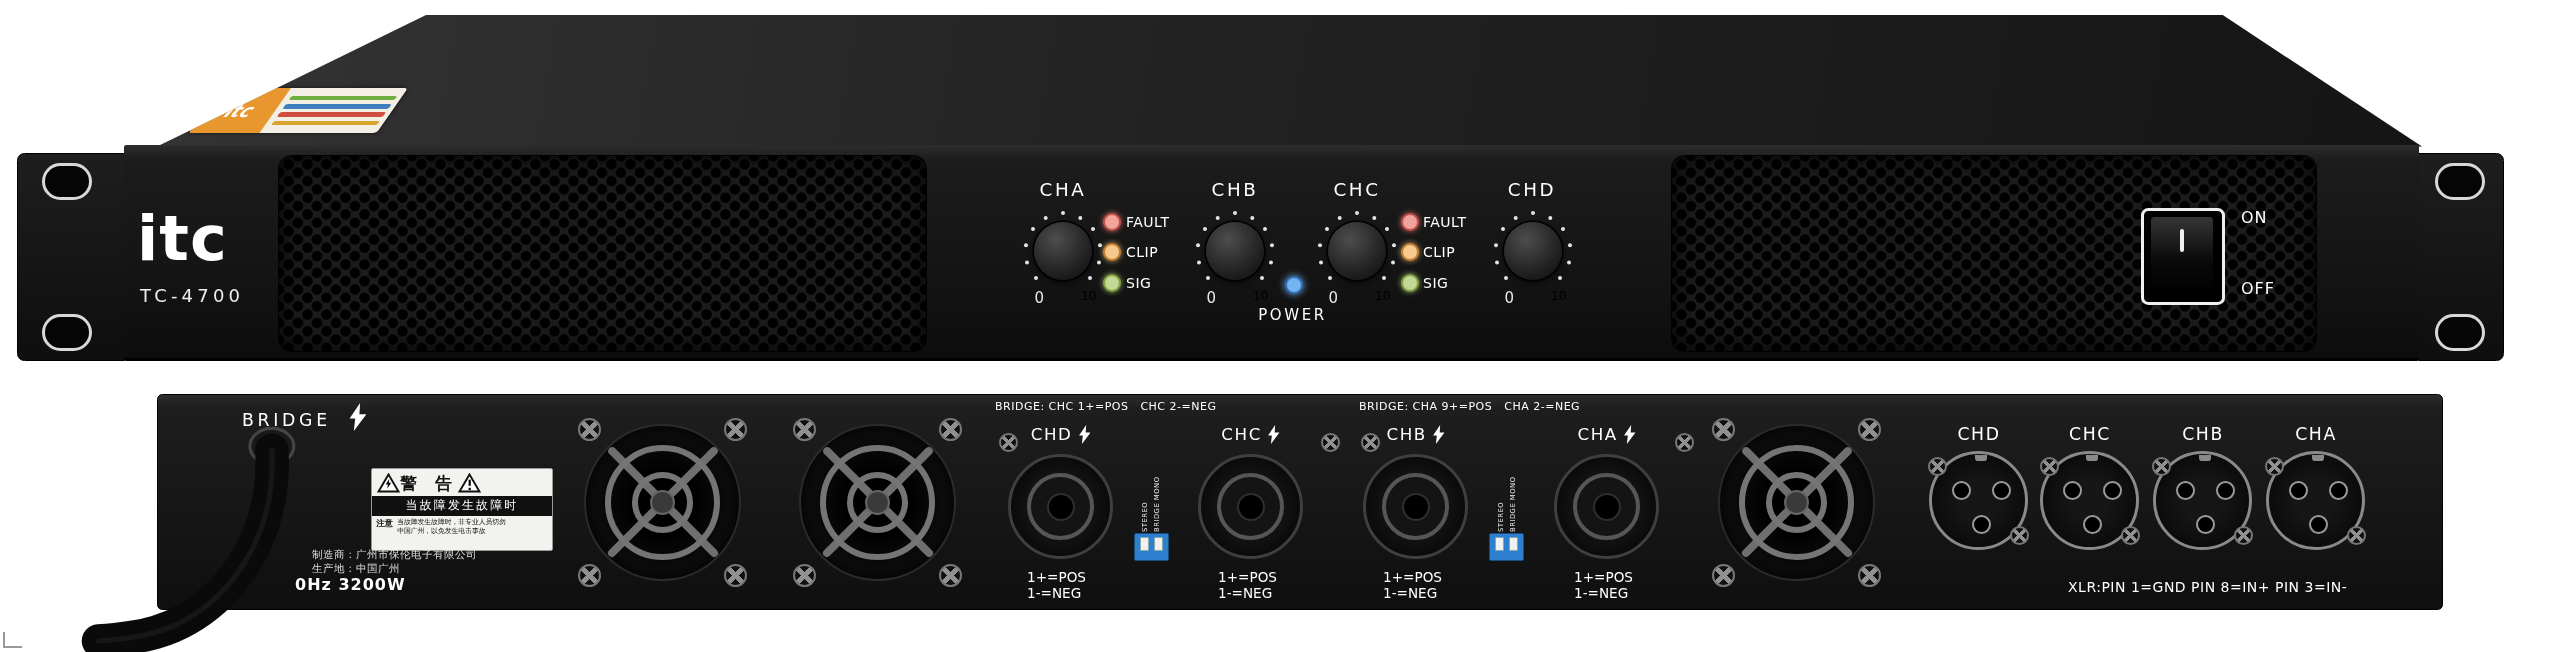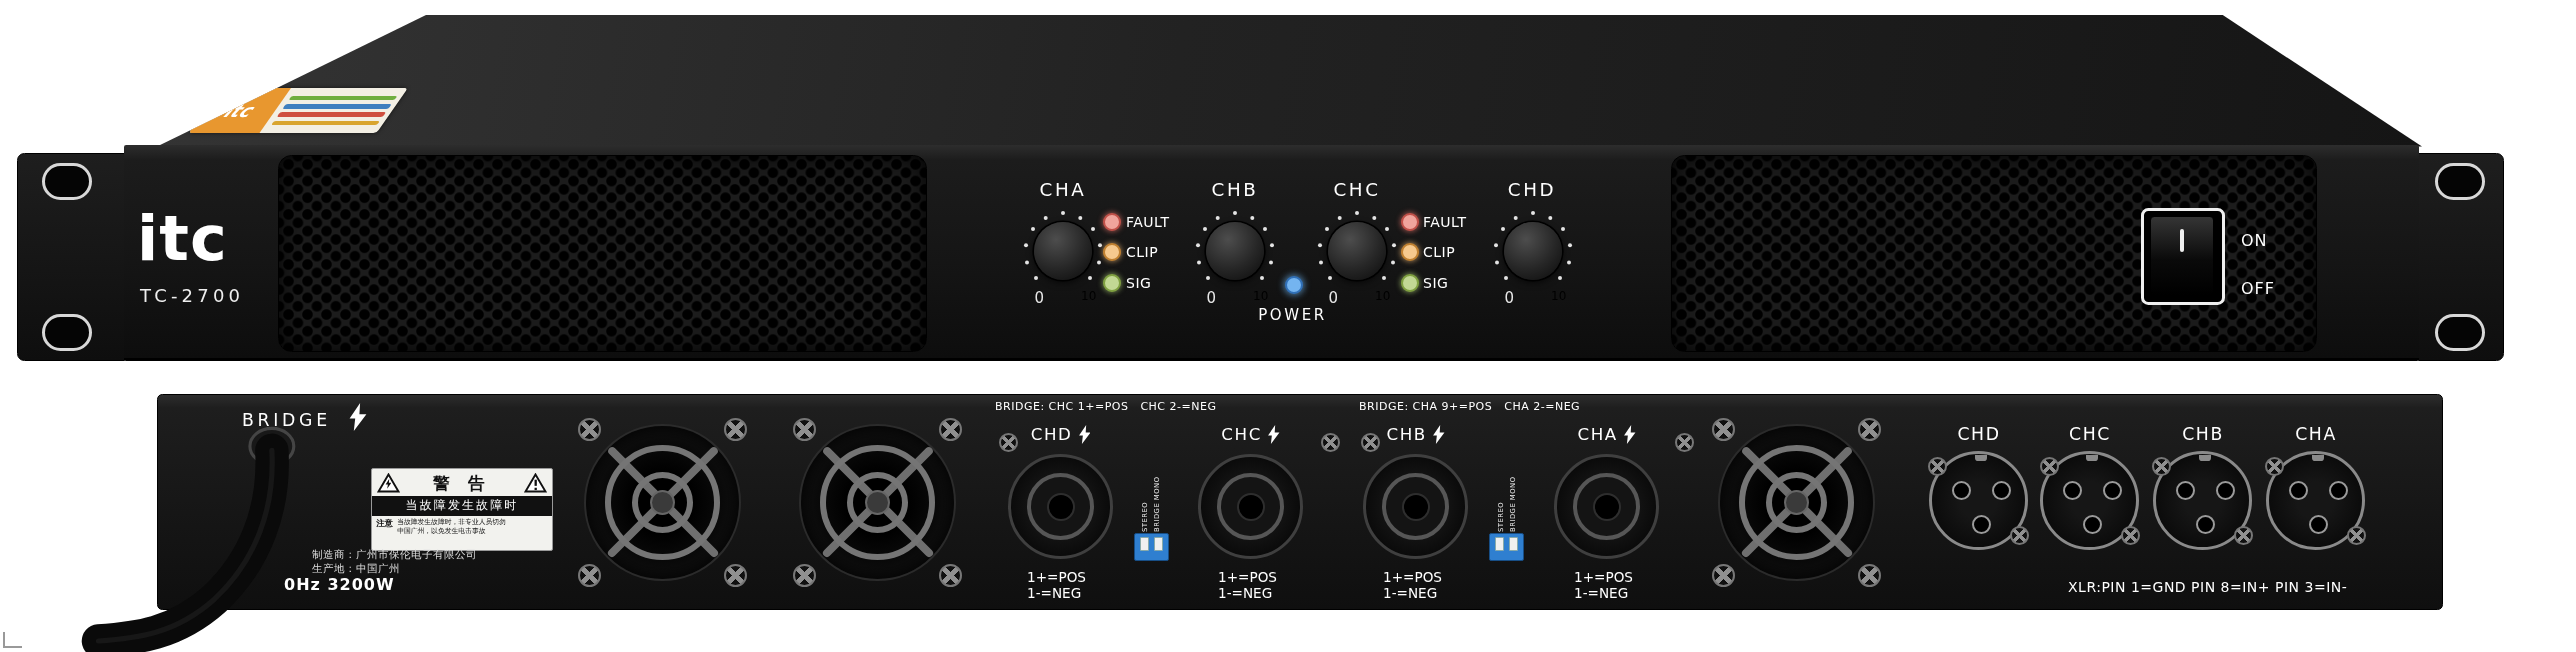--- a/index.html
+++ b/index.html
@@ -110,21 +110,21 @@
   .fan-ring2{position:absolute;left:74px;top:74px;width:61px;height:61px;border:6.8px solid #757575;border-radius:50%}
   .fan-hub{position:absolute;left:92px;top:92px;width:25px;height:25px;background:#3a3a3a;border:2.1px solid #666;border-radius:50%}
 
   .screw{position:absolute;width:23px;height:23px;border-radius:50%;background-color:#101010;border:2.1px solid #777;
     background-image:linear-gradient(45deg,transparent 42%,#909090 42%,#909090 58%,transparent 58%),
                      linear-gradient(135deg,transparent 42%,#909090 42%,#909090 58%,transparent 58%)}
   .screw.small{width:19px;height:19px}
 
   .warn-label{width:182px;height:83px;background:#f2f2ee;border:1.6px solid #999;border-radius:2.1px;
     color:#111;display:flex;flex-direction:column;overflow:hidden}
-  .warn-head{display:flex;align-items:center;justify-content:space-between;padding:2.6px 5.2px 1px}
+  .warn-head{display:flex;align-items:center;padding:2.6px 5.2px 1px}
   .warn-title{font-size:16.7px;font-weight:bold;letter-spacing:6.3px}
   .warn-strip{background:#111;color:#fff;font-size:12px;text-align:center;letter-spacing:2.1px;padding:1.6px 0}
   .warn-note{display:flex;gap:4.2px;padding:2.6px 4.2px;align-items:flex-start}
   .warn-note-label{font-weight:bold;font-size:8.4px;white-space:nowrap}
   .warn-lines{font-size:6.8px;line-height:1.3}
 
   .maker{font-size:10.5px;color:#ddd;letter-spacing:0.5px}
   .spec{font-size:16px;font-weight:bold;letter-spacing:1px}
 
   .corner-mark{left:3.1px;top:632px;width:19px;height:15.7px;border-left:2.1px solid #999;border-bottom:2.1px solid #999}
@@ -151,21 +151,21 @@
     <div class="slot" style="left:24px;top:160px"></div>
   </div>
   <div class="ear right">
     <div class="slot" style="left:15.7px;top:9.4px"></div>
     <div class="slot" style="left:15.7px;top:160px"></div>
   </div>
 
   <div class="abs front-face"></div>
 
   <div class="abs brand-logo" style="left:137px;top:208px">itc</div>
-  <div class="abs model-label" style="left:140px;top:285px">TC-2700</div>
+  <div class="abs model-label" style="left:140px;top:285px">TC-4700</div>
 
   <div class="abs grille gl"></div>
   <div class="abs grille gr"></div>
 
   <div class="abs ch-label" style="left:1021px;top:179px">CHA</div>
   <div class="abs ch-label" style="left:1193px;top:179px">CHB</div>
   <div class="abs ch-label" style="left:1315px;top:179px">CHC</div>
   <div class="abs ch-label" style="left:1490px;top:179px">CHD</div>
 
   <div class="knob" style="left:1034px;top:222px"></div>
@@ -197,21 +197,21 @@
   <div class="abs led-label" style="left:1423px;top:275px">SIG</div>
 
   <div class="led power" style="left:1285px;top:276px"></div>
   <div class="abs power-label" style="left:1240px;top:306px">POWER</div>
 
   <div class="power-switch">
     <div class="rocker">
       <div class="rocker-line"></div>
     </div>
   </div>
-  <div class="abs switch-txt" style="left:2241px;top:231px">ON</div>
+  <div class="abs switch-txt" style="left:2241px;top:208px">ON</div>
   <div class="abs switch-txt" style="left:2241px;top:279px">OFF</div>
 
   <div class="abs rear" style="position:absolute">
 
     <div class="abs caution-label" style="left:84px;top:14.6px">BRIDGE</div>
     <svg class="abs" style="left:191px;top:8.4px" width="18" height="28" viewBox="0 0 12 20">
         <path d="M7.5 0 L0 11 h4 L3 20 L12 8 H7 Z" fill="#fff"></path>
       </svg>
 
     <div class="abs warn-label" style="left:213px;top:73px">
@@ -232,21 +232,21 @@
         <span class="warn-note-label">注意</span>
         <span class="warn-lines">
           <span>当故障发生故障时，非专业人员切勿</span><br>
           <span>中国广州，以免发生电击事故</span>
         </span>
       </div>
     </div>
 
     <div class="abs maker" style="left:154px;top:153px">制造商：广州市保伦电子有限公司</div>
     <div class="abs maker" style="left:154px;top:167px">生产地：中国广州</div>
-    <div class="abs spec" style="left:126px;top:180px">0Hz 3200W</div>
+    <div class="abs spec" style="left:137px;top:180px">0Hz 3200W</div>
 
     <div class="fan" style="left:400px;top:2.6px">
       <div class="fan-body"></div>
       <div class="fan-x" style="transform:rotate(45deg)"></div>
       <div class="fan-x" style="transform:rotate(-45deg)"></div>
       <div class="fan-ring1"></div>
       <div class="fan-ring2"></div>
       <div class="fan-hub"></div>
       <div class="screw" style="left:20.4px;top:20.4px"></div>
       <div class="screw" style="left:166px;top:20.4px"></div>

